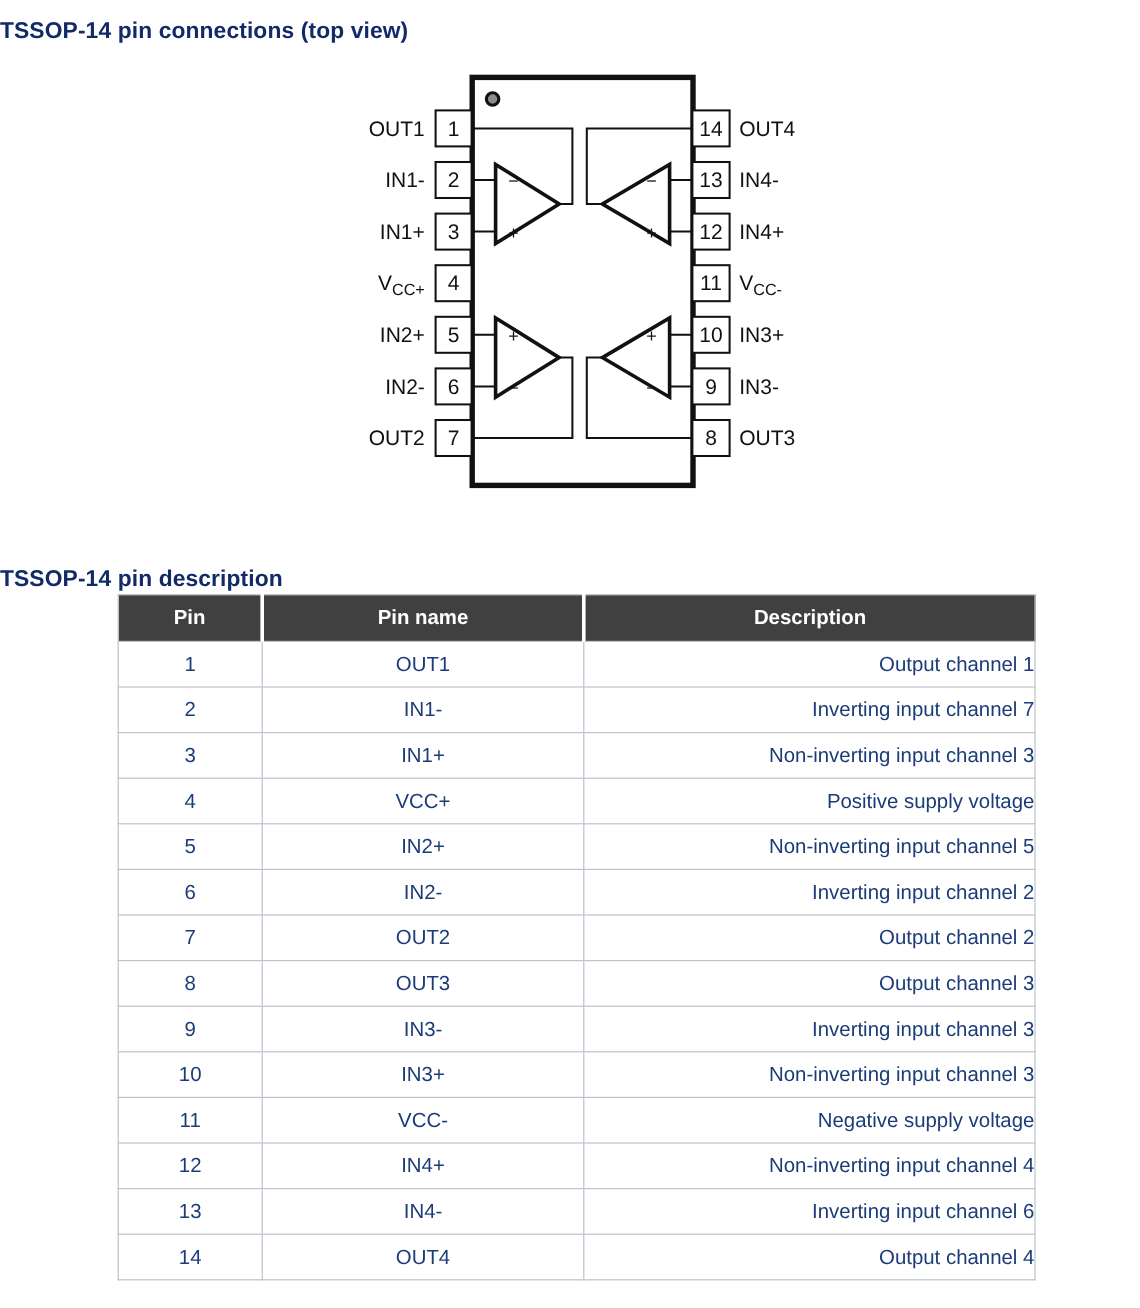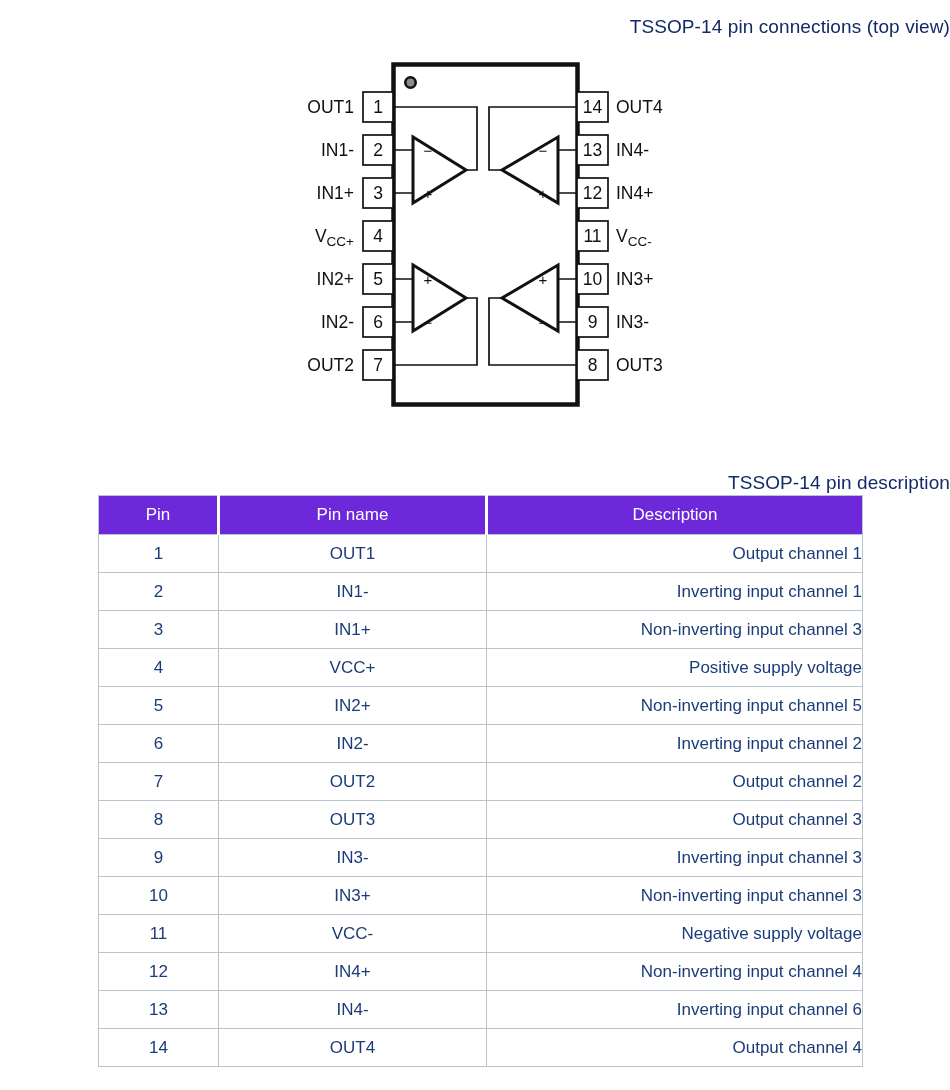--- a/index.html
+++ b/index.html
@@ -11,22 +11,22 @@
     position: relative;
     width: 950px;
     height: 1090px;
     overflow: hidden;
     font-family: "Liberation Sans", sans-serif;
   }
   .fig-title {
     position: absolute;
     left: 0;
     width: 950px;
-    text-align: right;
-    font-weight: normal;
+    text-align: left;
+    font-weight: bold;
     font-size: 19px;
     color: #122a68;
     letter-spacing: 0.1px;
   }
   #fig1-title { top: 16px; }
   #fig2-title { top: 472px; }
 
   #pin-diagram-svg {
     position: absolute;
     left: 0;
@@ -48,23 +48,23 @@
     left: 98px;
     top: 495px;
     width: 764px;
     border-collapse: collapse;
     table-layout: fixed;
     font-size: 17px;
     color: #1b3c78;
     border: 1.5px solid #b9c4cc;
   }
   .pin-table th {
-    background: #6d28d9;
+    background: #404040;
     color: #ffffff;
-    font-weight: normal;
+    font-weight: bold;
     font-size: 17px;
     height: 38px;
     border-left: 3px solid #ffffff;
     text-align: center;
     padding: 0;
   }
   .pin-table th:first-child { border-left: none; }
   .pin-table td {
     border: 1.5px solid #b9c4cc;
     height: 37px;
@@ -179,21 +179,21 @@
   </thead>
   <tbody>
     <tr>
         <td class="c-pin">1</td>
         <td class="c-name">OUT1</td>
         <td class="c-desc">Output channel 1</td>
       </tr>
     <tr>
         <td class="c-pin">2</td>
         <td class="c-name">IN1-</td>
-        <td class="c-desc">Inverting input channel 1</td>
+        <td class="c-desc">Inverting input channel 7</td>
       </tr>
     <tr>
         <td class="c-pin">3</td>
         <td class="c-name">IN1+</td>
         <td class="c-desc">Non-inverting input channel 3</td>
       </tr>
     <tr>
         <td class="c-pin">4</td>
         <td class="c-name">VCC+</td>
         <td class="c-desc">Positive supply voltage</td>

